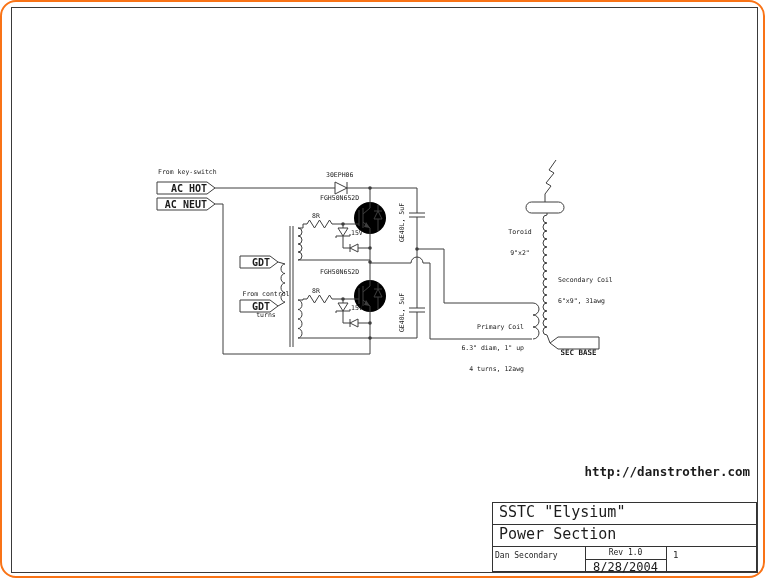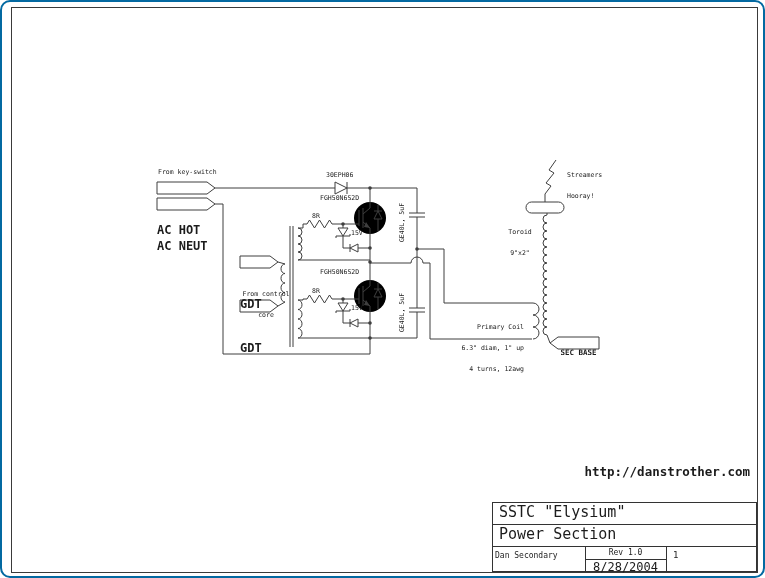--- a/index.html
+++ b/index.html
@@ -1,30 +1,30 @@
 <!DOCTYPE html>
 <html><head>
 <meta charset="utf-8">
 <style>
   html,body{margin:0;padding:0;background:#fff;}
   .page{
     position:relative;width:765px;height:578px;background:#ffffff;
-    border:2px solid #0369a1;border-radius:10px;box-sizing:border-box;overflow:hidden;
+    border:2px solid #f97316;border-radius:16px;box-sizing:border-box;overflow:hidden;
     font-family:"DejaVu Sans Mono", monospace;color:#1c1c1c;
   }
   .frame{position:absolute;left:9px;top:5px;width:745px;height:564px;border:1px solid #3a3a3a;}
   svg.circuit{position:absolute;left:0;top:0;width:765px;height:578px;}
   svg.circuit path, svg.circuit line, svg.circuit polygon, svg.circuit rect, svg.circuit polyline{
     stroke:#3f3f3f;stroke-width:1;fill:none;
   }
   svg.circuit .dot{fill:#3f3f3f;stroke:none;}
   svg.circuit .fillshape{fill:#3f3f3f;stroke:none;}
   .lbl{position:absolute;white-space:pre;line-height:1;}
   .fs65{font-size:6.5px;line-height:7px;}
-  .tag{font-size:12px;font-weight:bold;text-align:left;margin-top:40px;}
+  .tag{font-size:10px;font-weight:bold;text-align:right;}
   .vlbl{transform:rotate(-90deg);transform-origin:center;text-align:center;}
   .rt{text-align:right;}
   .ctr{text-align:center;}
   .url{font-size:12.5px;font-weight:bold;text-align:right;width:252px;letter-spacing:0px;}
   .tb-line{position:absolute;background:#333;}
   .tb-box{position:absolute;border:1px solid #333;}
   .big{font-size:15px;}
 </style>
 </head>
 <body>
@@ -168,33 +168,33 @@
   <div class="lbl fs65" style="left:349px;top:303px;">15V</div>
 
   <div class="lbl fs65 vlbl" style="left:370px;top:217px;width:60px;">GE40L, 5uF</div>
   <div class="lbl fs65 vlbl" style="left:370px;top:307px;width:60px;">GE40L, 5uF</div>
 
   <div class="lbl tag" style="left:238px;top:256px;width:30px;">GDT</div>
   <div class="lbl tag" style="left:238px;top:300px;width:30px;">GDT</div>
 
   <div class="lbl fs65 ctr" style="left:234px;top:275px;width:60px;">
     <span style="display:block">From control</span>
-    <span style="display:block">core</span>
-  </div>
-
-  <div class="lbl fs65" style="left:565px;top:156px;">
-    <span style="display:block">Streamers</span>
-    <span style="display:block">Hooray!</span>
-  </div>
+    <span style="display:block">turns</span>
+  </div>
+
 
   <div class="lbl fs65 ctr" style="left:502px;top:213px;width:32px;">
     <span style="display:block">Toroid</span>
     <span style="display:block">9"x2"</span>
   </div>
 
+  <div class="lbl fs65" style="left:556px;top:261px;">
+    <span style="display:block">Secondary Coil</span>
+    <span style="display:block">6"x9", 31awg</span>
+  </div>
 
   <div class="lbl fs65 rt" style="left:430px;top:308px;width:92px;">
     <span style="display:block">Primary Coil</span>
     <span style="display:block">6.3" diam, 1" up</span>
     <span style="display:block">4 turns, 12awg</span>
   </div>
 
   <div class="lbl ctr" style="left:554px;top:338px;width:45px;font-size:7.5px;font-weight:bold;margin-top:9px;">SEC BASE</div>
 
   <div class="lbl url" style="left:496px;top:464px;">http://danstrother.com</div>

